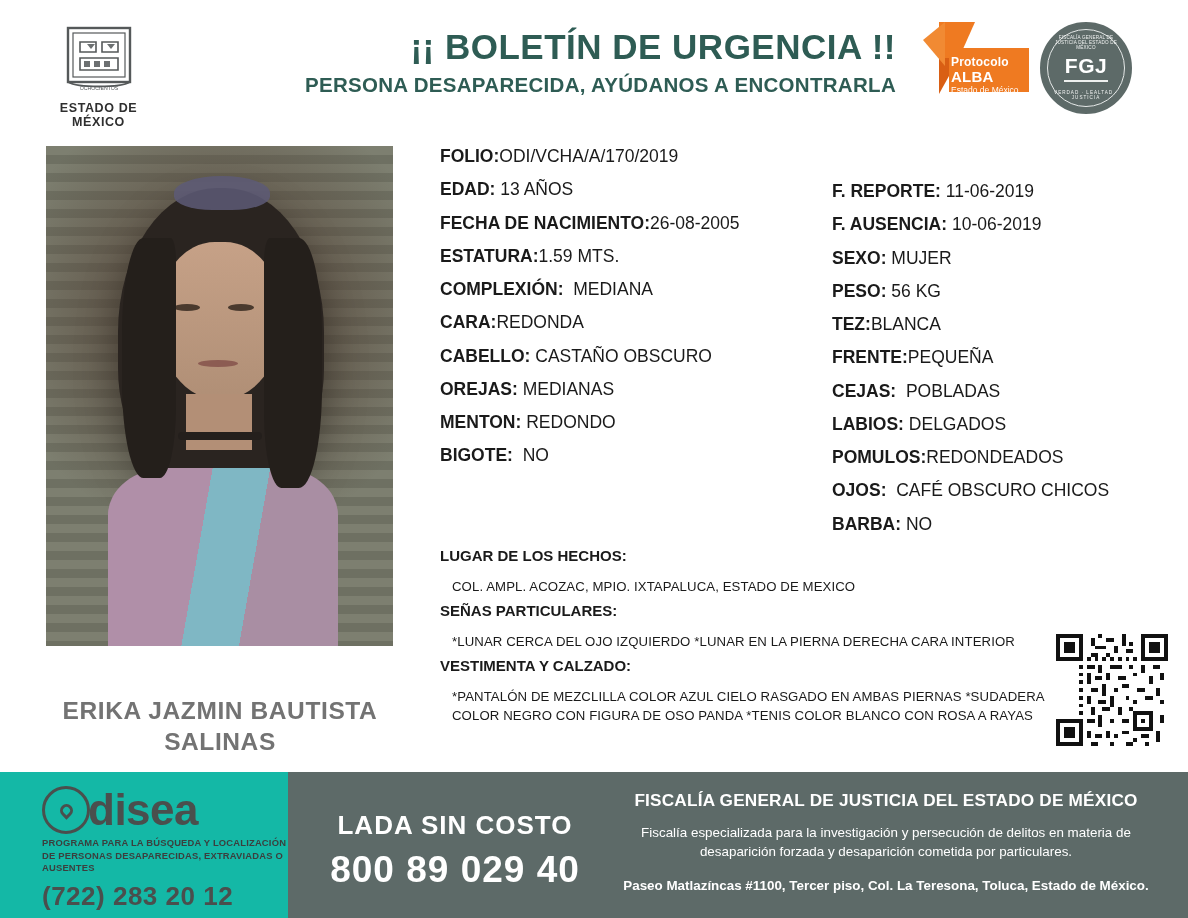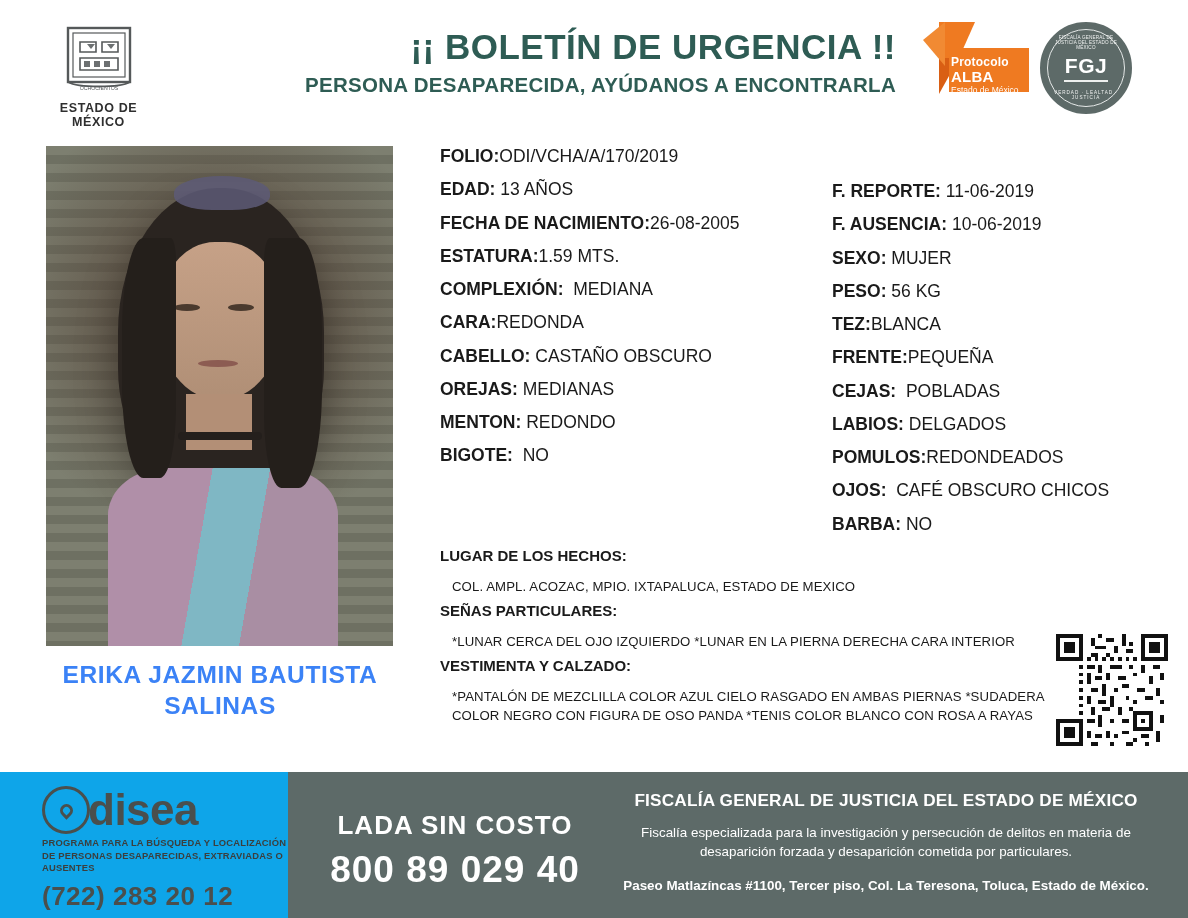--- a/index.html
+++ b/index.html
@@ -138,24 +138,24 @@
   }
   .ph-hair-front-l {
     position: absolute; left: 76px; top: 92px; width: 54px; height: 240px;
     background: #241f1b; border-radius: 40% 10% 30% 40%;
   }
   .ph-hair-front-r {
     position: absolute; left: 218px; top: 92px; width: 58px; height: 250px;
     background: #241f1b; border-radius: 10% 40% 40% 30%;
   }
   .photo-name {
-    position: absolute; left: 20px; top: 660px; width: 400px;
+    position: absolute; left: 20px; top: 696px; width: 400px;
     text-align: center;
     font-size: 24.5px; font-weight: bold; letter-spacing: .6px;
-    color: #3b82f6; line-height: 1.25;
+    color: #737373; line-height: 1.25;
   }
 
   
   .data {
     position: absolute; left: 440px; top: 140px; width: 730px;
   }
   .row { display: flex; align-items: flex-start; }
   .col-l { width: 392px; }
   .col-r { width: 330px; }
   .f {
@@ -174,21 +174,21 @@
 
   
   .qr {
     position: absolute; left: 1056px; top: 634px; width: 112px; height: 112px;
   }
   .qr svg { display: block; }
 
   
   .footer {
     position: absolute; left: 0; top: 772px; width: 1188px; height: 146px;
-    background: #0ea5e9;
+    background: #14b8a6;
   }
   .disea {
     position: absolute; left: 42px; top: 14px; width: 250px;
   }
   .disea-top {
     display: flex; align-items: center; gap: 2px;
   }
   .disea-mark {
     width: 48px; height: 48px; border-radius: 50%;
     border: 3.4px solid #4a4f4d; position: relative;

